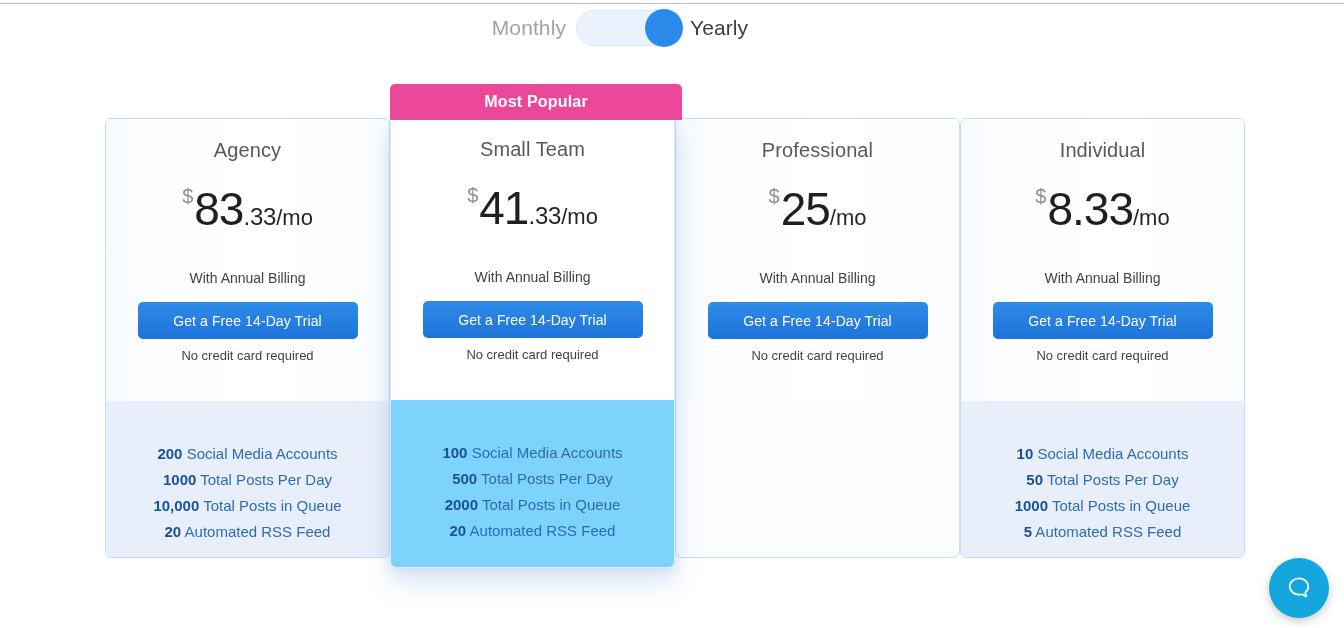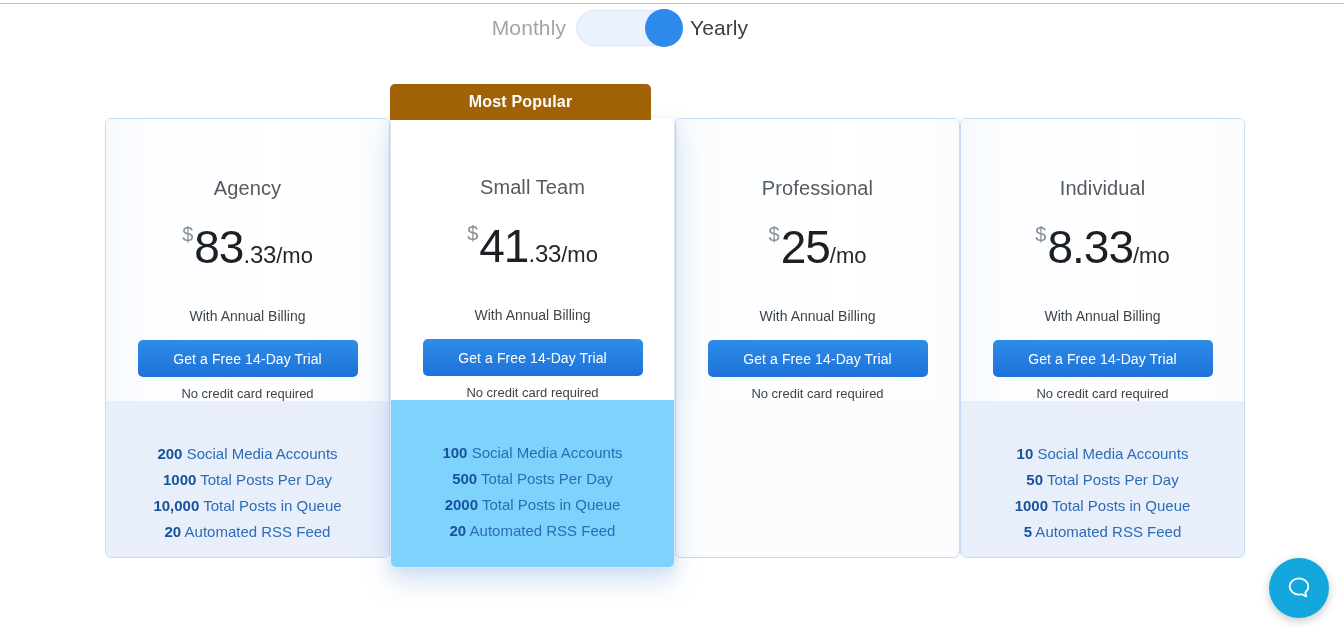--- a/index.html
+++ b/index.html
@@ -97,42 +97,41 @@
     z-index: 5;
     box-shadow: 0 14px 26px rgba(120, 165, 220, 0.30),
                 0 2px 10px rgba(120, 165, 220, 0.18);
   }
   .card.c0, .card.c2, .card.c3 { z-index: 2; }
 
   .badge {
     position: absolute;
     top: -34px;
     left: 285px;
-    width: 261px;
+    width: 292px;
     height: 36px;
-    background: #a16207;
+    background: #ec4899;
     border-radius: 5px 5px 0 0;
     color: #ffffff;
     font-size: 16px;
     font-weight: bold;
     display: flex;
     align-items: center;
     justify-content: center;
     letter-spacing: 0.2px;
     z-index: 6;
   }
 
   .card-top {
     flex: none;
     height: 282px;
     background: #ffffff;
     display: flex;
     flex-direction: column;
     align-items: center;
-    justify-content: flex-end;
   }
   .card.c0 .card-top,
   .card.c2 .card-top,
   .card.c3 .card-top {
     background: linear-gradient(to right, #f7fafd 0%, #fdfeff 22%, #ffffff 60%, #fafcfe 100%);
   }
 
   .plan-title {
     margin-top: 20px;
     font-size: 20px;

